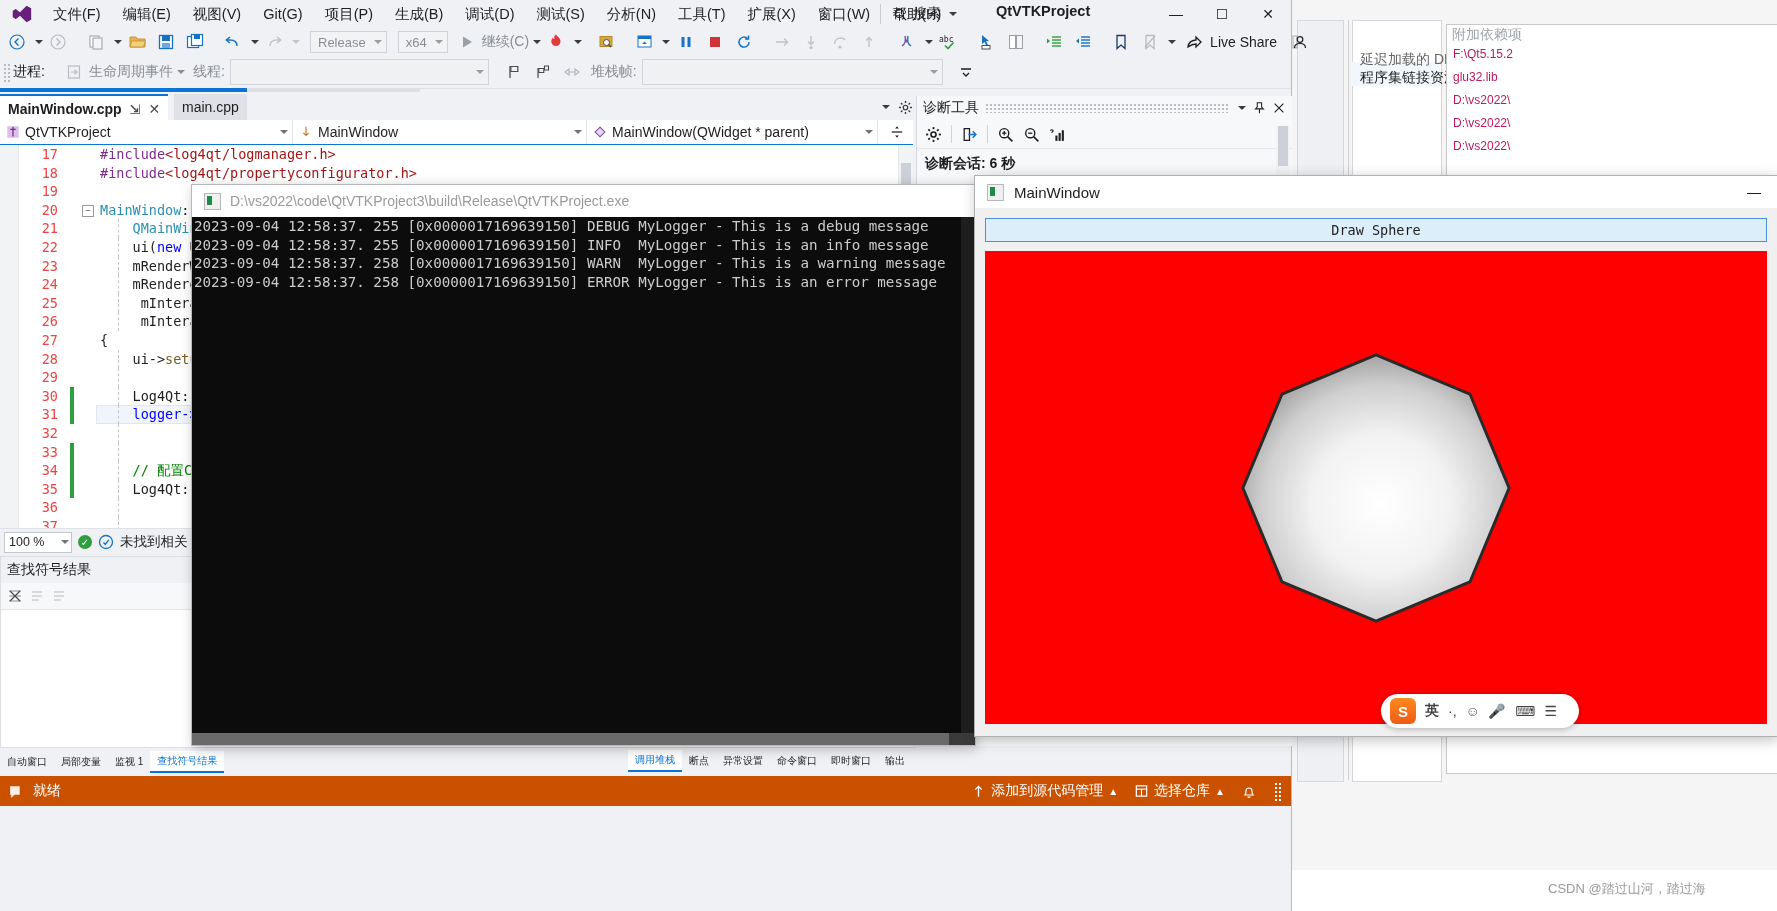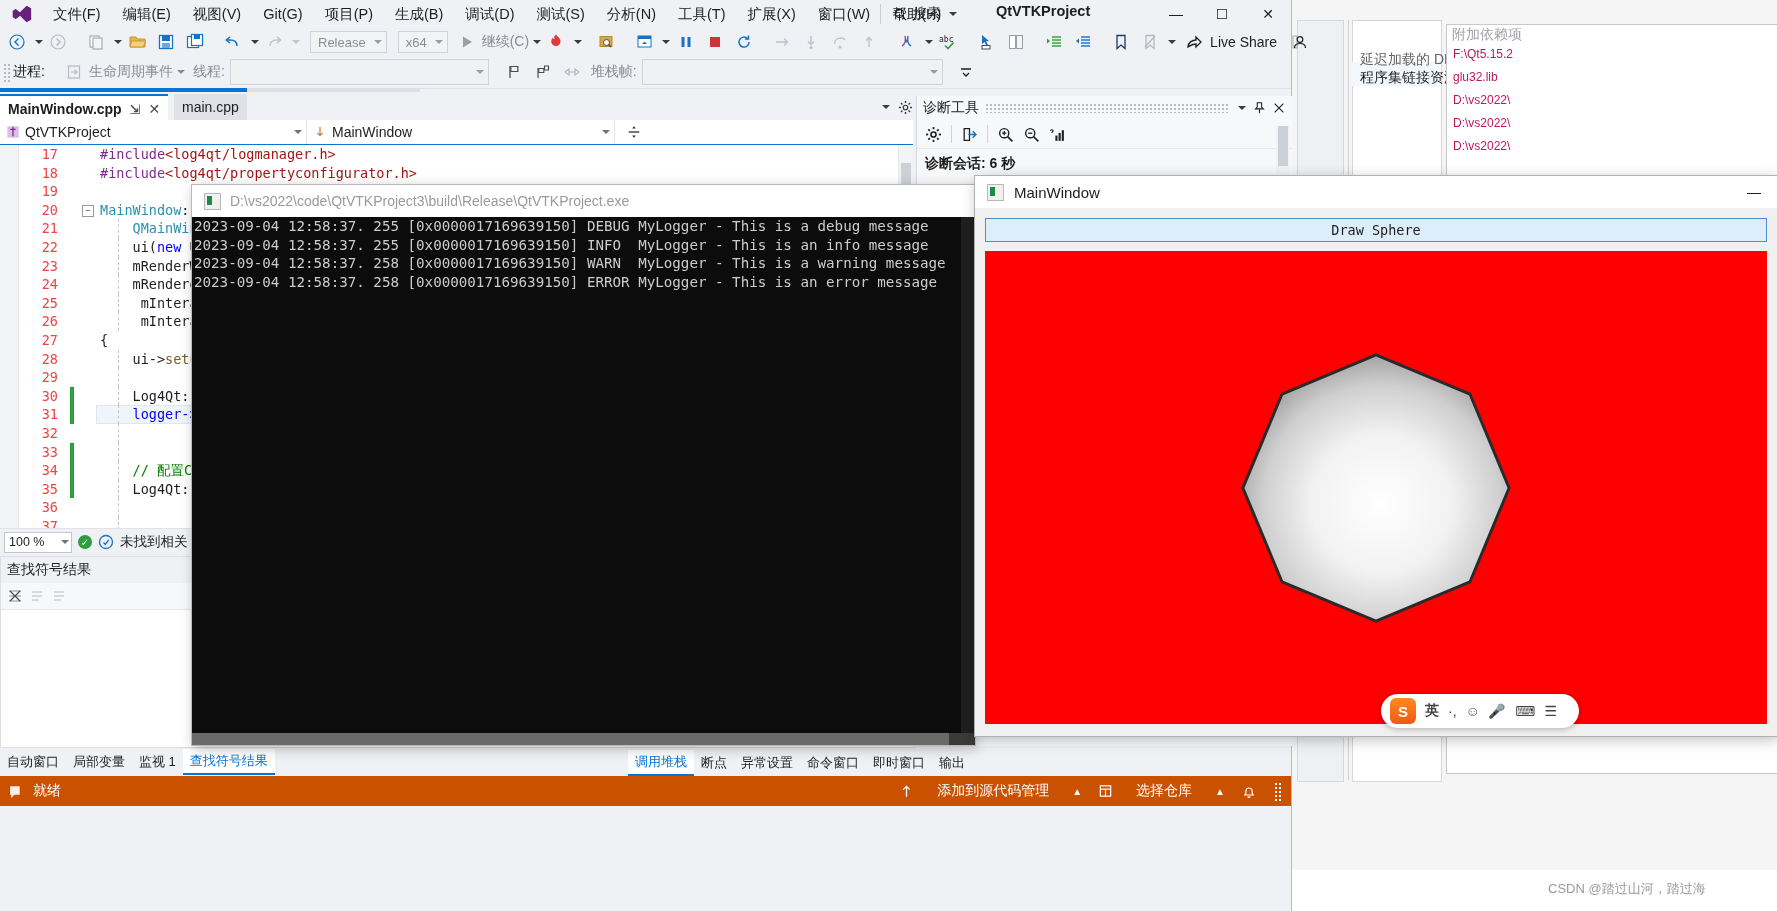--- a/index.html
+++ b/index.html
@@ -115,30 +115,30 @@
   .diag-hdr{height:24px;display:flex;align-items:center;padding:0 6px;gap:6px;}
   .diag-title{font-size:14px;color:#1e1e1e;white-space:nowrap;}
   .dotline{flex:1;height:10px;background-image:radial-gradient(#b9bcc3 1px,transparent 1px);background-size:4px 4px;}
   .diag-tb{height:28px;display:flex;align-items:center;gap:9px;padding-left:8px;border-bottom:1px solid #e3e5e9;}
   .diag-sess{padding:6px 0 0 8px;font-size:14px;font-weight:bold;color:#1e1e1e;}
   .diag-scroll{position:absolute;right:2px;top:30px;width:14px;height:600px;background:#f2f3f5;}
   .diag-scroll .thumb{position:absolute;left:2px;top:0;width:10px;height:40px;background:#cdd0d6;}
 
   
   .btabs{position:absolute;left:0;top:750px;width:1291px;height:24px;background:#eff1f5;display:flex;align-items:center;}
-  .btab{font-size:13px;color:#1e1e1e;padding:3px 7px;white-space:nowrap;}
+  .btab{font-size:10px;color:#1e1e1e;padding:3px 7px;white-space:nowrap;}
   .btab.active{background:#fff;color:#0a74d4;border-bottom:2px solid #0a74d4;}
   .btabs-right{position:absolute;left:628px;top:750px;display:flex;align-items:center;}
 
   
   .statusbar{position:absolute;left:0;top:776px;width:1291px;height:30px;background:#ca5100;color:#fff;
       display:flex;align-items:center;font-size:14px;}
   .sb-left{display:flex;align-items:center;gap:8px;padding-left:8px;}
   .sb-right{margin-left:auto;display:flex;align-items:center;gap:16px;padding-right:10px;}
-  .sb-chip{display:flex;align-items:center;gap:23px;white-space:nowrap;}
+  .sb-chip{display:flex;align-items:center;gap:5px;white-space:nowrap;}
 
   
   .console{position:absolute;left:192px;top:185px;width:783px;height:560px;background:#fff;
       box-shadow:0 0 0 1px #b8b8b8, 2px 3px 12px rgba(0,0,0,.30);}
   .console-title{height:32px;display:flex;align-items:center;gap:9px;padding-left:12px;background:#fff;}
   .console-ico{width:15px;height:15px;background:#f0f0f0;border:1px solid #b8b8b8;position:relative;}
   .console-ico:after{content:"";position:absolute;left:2px;top:2px;width:5px;height:9px;background:#1d8a4a;}
   .console-path{font-size:14px;color:#9a9a9a;white-space:nowrap;}
   .console-body{position:absolute;left:0;top:32px;width:783px;height:528px;background:#0c0c0c;overflow:hidden;}
   .console-line{font-family:"DejaVu Sans Mono","Liberation Mono",monospace;font-size:14.2px;color:#cccccc;
@@ -552,20 +552,27 @@
           <path d="M5 5h6M8 2v11" stroke="#6b2f86" stroke-width="1.4"></path>
         </svg>
         <span class="cv">QtVTKProject</span>
           <i class="ca"></i>
       </div>
       <div class="navcell" style="width:297px">
         <svg class="navico" viewBox="0 0 16 16">
           <path d="M8 2v10M5 9l3 3 3-3" fill="none" stroke="#c8772a" stroke-width="1.3"></path>
         </svg>
         <span class="cv">MainWindow</span>
+          <i class="ca"></i>
+      </div>
+      <div class="navcell" style="width:294px">
+        <svg class="navico" viewBox="0 0 16 16">
+          <path d="M8 2.5 13.5 8 8 13.5 2.5 8z" fill="#e6d9f2" stroke="#7b3fa0" stroke-width="1.2"></path>
+        </svg>
+        <span class="cv">MainWindow(QWidget * parent)</span>
           <i class="ca"></i>
       </div>
       <div class="navcell" style="width:26px;justify-content:center;border-right:none">
         <svg width="14" height="14" viewBox="0 0 16 16">
           <line x1="2" y1="8" x2="14" y2="8" stroke="#1e1e1e" stroke-width="1.4"></line>
           <path d="M8 1.5 6 4h4zM8 14.5 6 12h4z" fill="#1e1e1e"></path>
         </svg>
       </div>
     </div>
 

